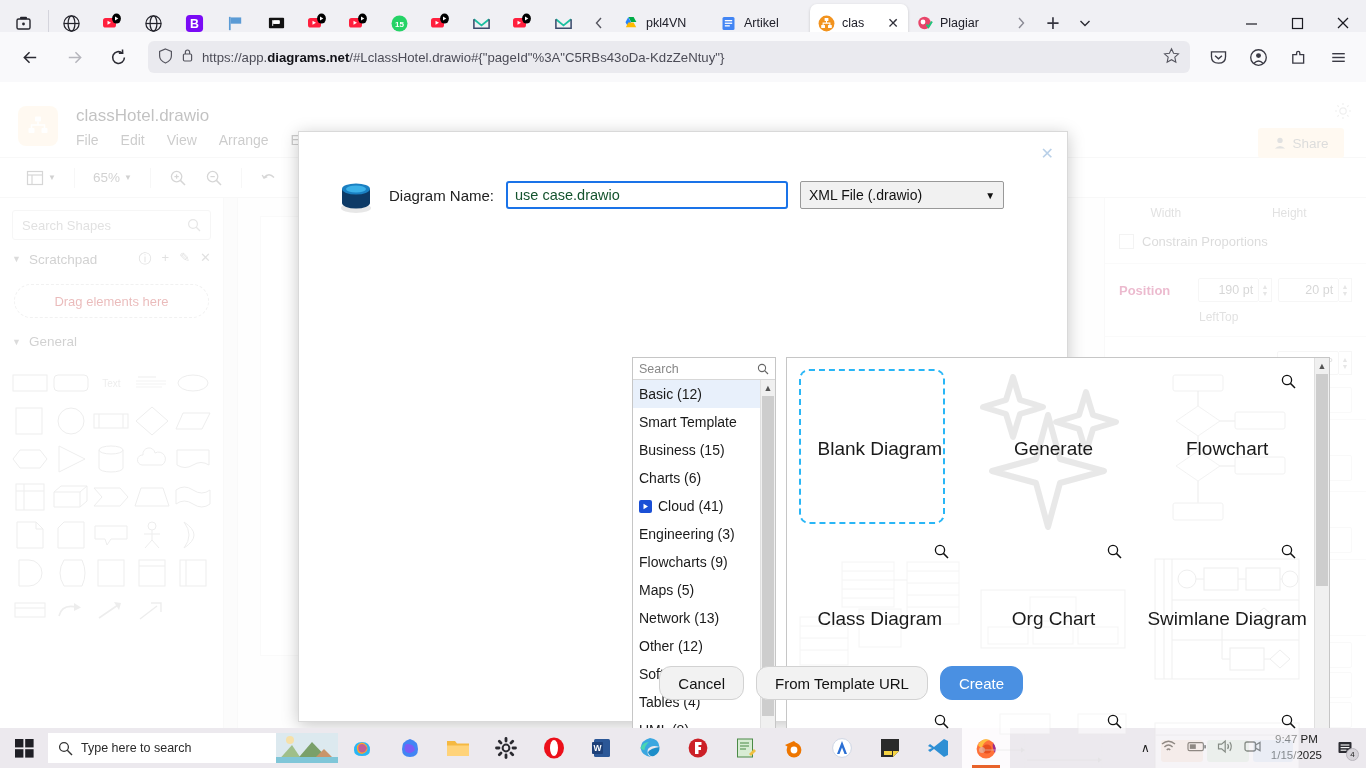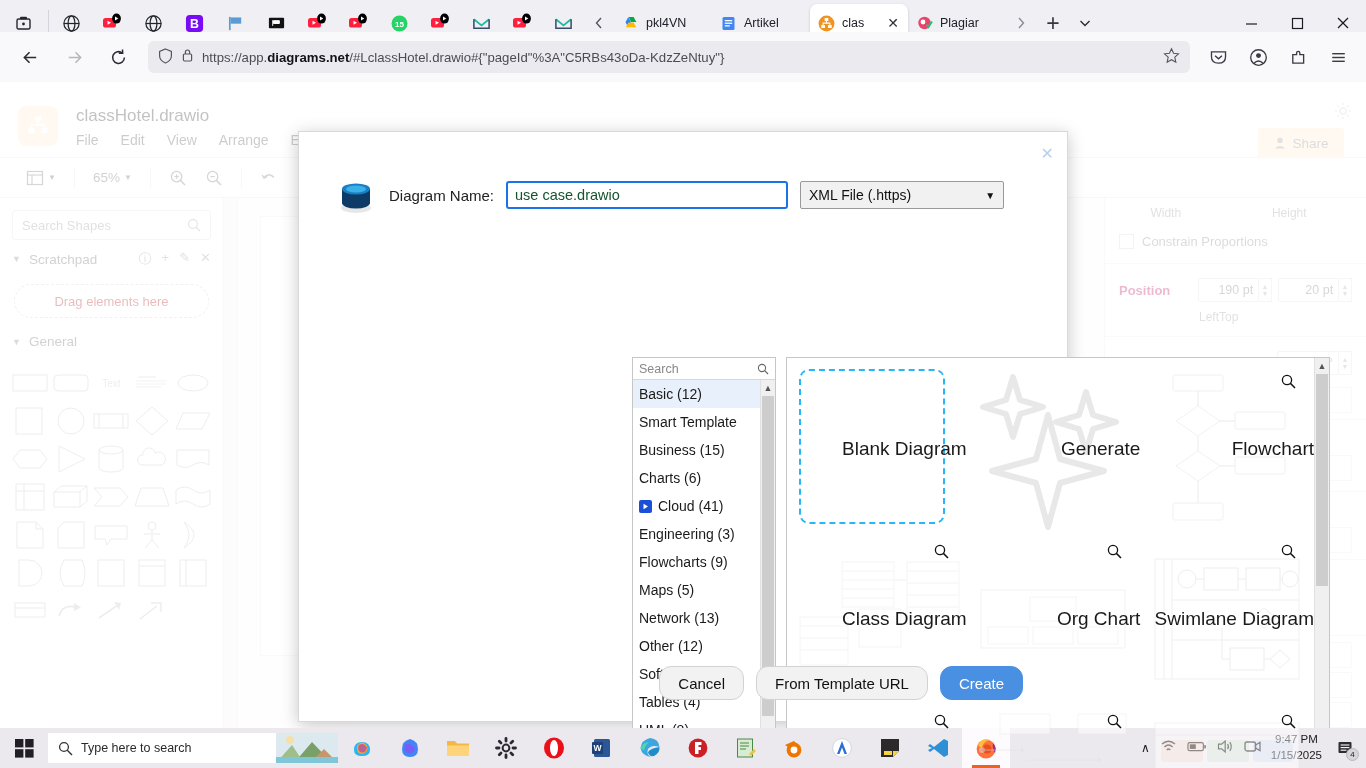--- a/index.html
+++ b/index.html
@@ -159,21 +159,21 @@
   .cat-item.sel { background: #e8f0fb; }
   .cloud-badge { width: 13px; height: 13px; background: #1a4fd6; border-radius: 2px;
                  display: flex; align-items: center; justify-content: center; }
   .cat-scroll { width: 15px; background: #f0f0f0; border-left: 1px solid #e0e0e0; position: relative; }
   .cat-thumb { position: absolute; left: 1px; top: 16px; width: 12px; height: 320px; background: #cdcdcd; }
   .arrowcell { height: 16px; display: flex; align-items: center; justify-content: center; font-size: 9px; color: #555; }
 
   .tpl-col { flex: 1; margin-left: 10px; border: 1px solid #c6c6c6; display: flex; background: #fff; }
   .tpl-grid-wrap { flex: 1; position: relative; overflow: hidden; padding: 6px 0 0 6px; }
   .tpl-grid { display: grid; grid-template-columns: repeat(3, 1fr); }
-  .tpl-cell { position: relative; height: 170px; display: flex; align-items: center; justify-content: flex-end; }
+  .tpl-cell { position: relative; height: 170px; display: flex; align-items: center; justify-content: center; }
   .tpl-cell.selected::before {
     content: ''; position: absolute; left: 6px; top: 5px; right: 22px; bottom: 10px;
     border: 2px dashed #29b6f6; border-radius: 10px;
   }
   .tpl-title { position: relative; z-index: 3; font-size: 19px; color: #1a1a1a; text-align: center; line-height: 1.22;
                pointer-events: none; }
   .tpl-zoom { position: absolute; right: 18px; top: 10px; z-index: 4; color: #111; }
   .tpl-art { position: absolute; inset: 0; z-index: 1; display: flex; align-items: center; justify-content: center;
              opacity: .5; }
   .tpl-scroll { width: 15px; background: #f0f0f0; border-left: 1px solid #e0e0e0; position: relative; }
@@ -843,21 +843,21 @@
           <path d="M7 15 L7 29 A14 5.5 0 0 0 35 29 L35 15 Z" fill="#0d3a66"></path>
           <ellipse cx="21" cy="15" rx="14" ry="5.5" fill="#1a7fc1"></ellipse>
           <ellipse cx="21" cy="15" rx="10" ry="3.6" fill="#3bb0e8"></ellipse>
         </svg>
       </div>
       <div class="dlg-label">Diagram Name:</div>
       <div class="name-input">
         <span>use case.drawio</span>
       </div>
       <div class="fmt-select">
-        <span>XML File (.https)</span>
+        <span>XML File (.drawio)</span>
         <span style="font-size:10px">▼</span>
       </div>
     </div>
 
     <div class="modal-mid">
 
       <div class="cat-col">
         <div class="cat-search">
           <span>Search</span>
           <svg width="12" height="12" viewBox="0 0 12 12">

